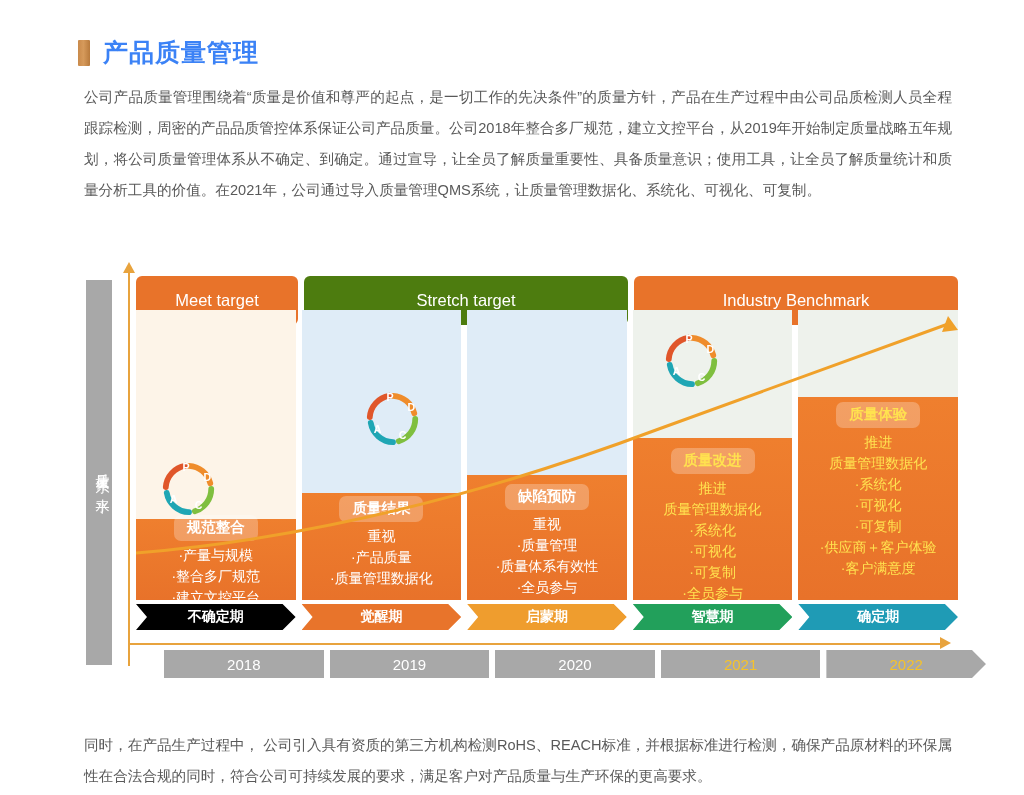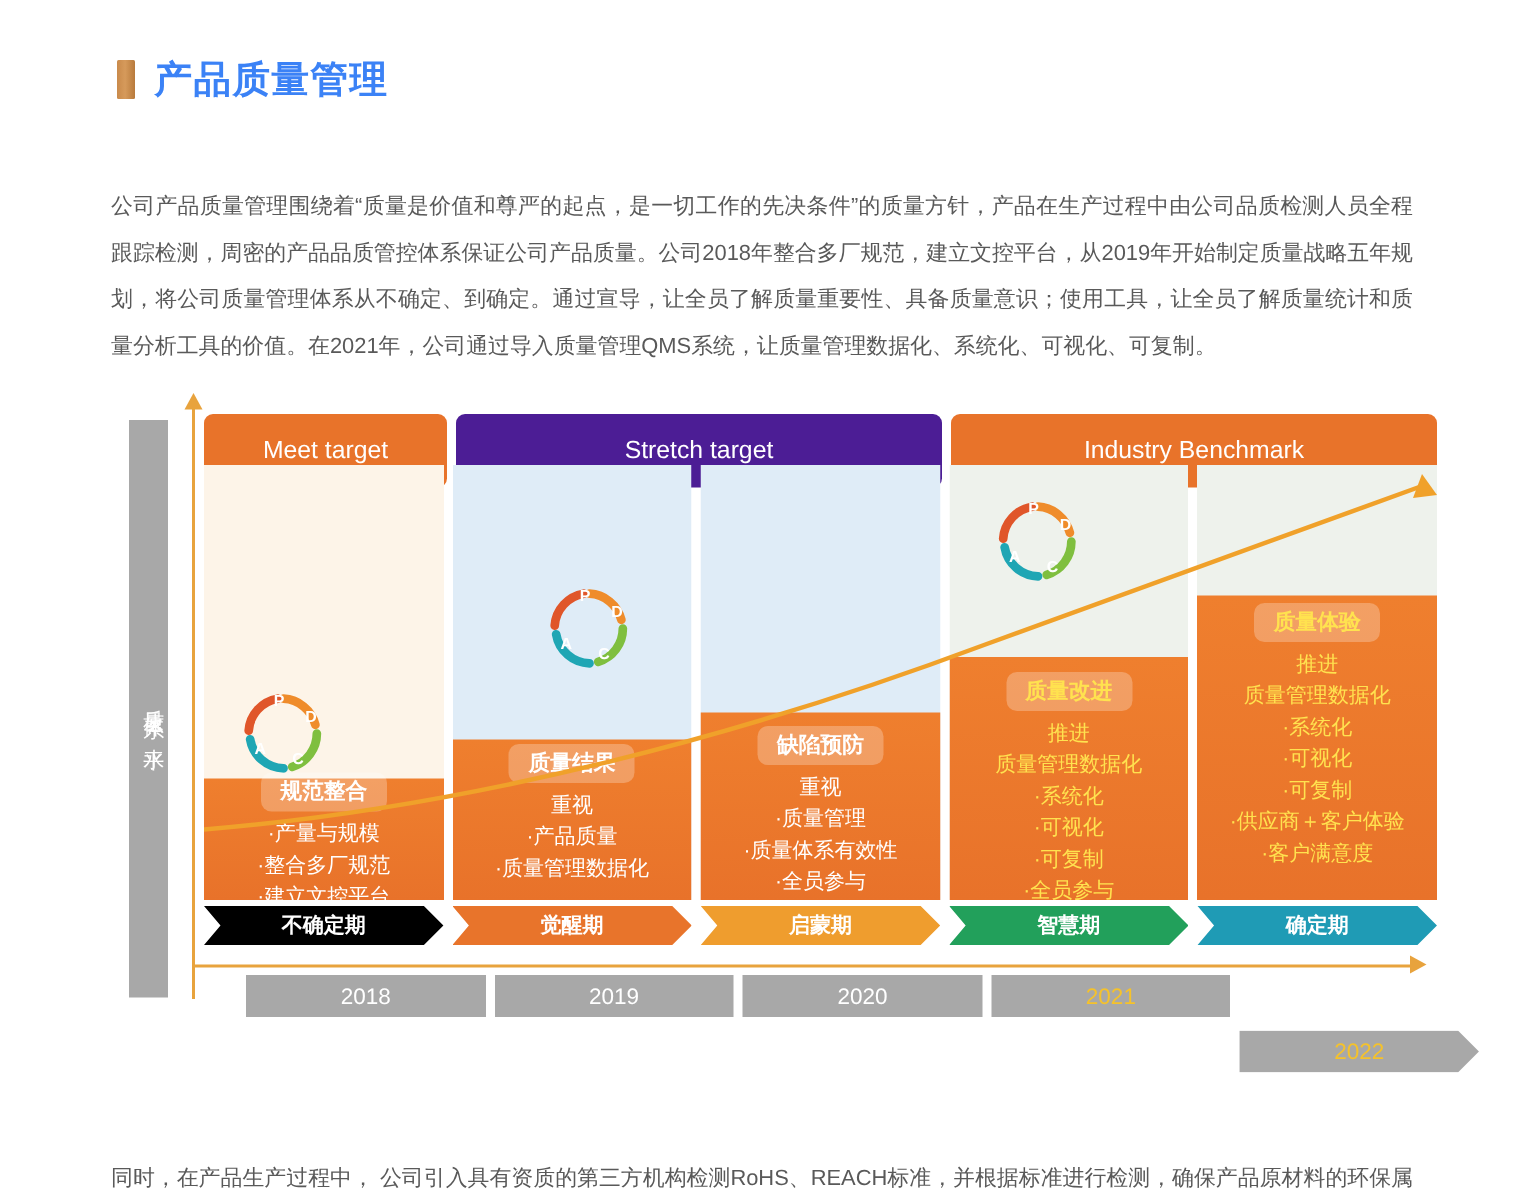--- a/index.html
+++ b/index.html
@@ -20,24 +20,23 @@
     width:12px;height:26px;
     background:linear-gradient(90deg,#c98a4b 0%,#d69a5b 45%,#b87a3c 100%);
     border-radius:1px;
   }
   #section-title .txt{
     font-size:25px;font-weight:bold;color:#3b82f6;letter-spacing:1px;
   }
 
   
   .para{
-    position:absolute;left:74px;width:868px;
+    position:absolute;left:84px;width:868px;
     font-size:14.6px;line-height:31px;color:#595959;
     text-align:justify;
-    margin-top:41px;
   }
   #para-top{top:82px;}
   #para-bottom{top:730px;}
 
   
   #chart{
     position:absolute;left:78px;top:262px;width:880px;height:430px;
   }
 
   
@@ -168,21 +167,21 @@
 
   <div id="y-axis"></div>
   <div id="y-axis-arrow"></div>
   <div id="x-axis"></div>
   <div id="x-axis-arrow"></div>
 
   <div id="group-bar">
       <div class="group-cap" style="flex: 1 1 0%; background: rgb(232, 115, 42);">
         <span>Meet target</span>
       </div>
-      <div class="group-cap" style="flex: 2 1 0%; background: #4c1d95;">
+      <div class="group-cap" style="flex: 2 1 0%; background: #4d7c0f;">
         <span>Stretch target</span>
       </div>
       <div class="group-cap" style="flex: 2 1 0%; background: rgb(232, 115, 42);">
         <span>Industry Benchmark</span>
       </div>
     </div>
 
   <div id="cols">
       <div class="col" style="flex: 1 1 0%;">
         <div class="col-bg" style="background: rgb(253, 244, 232);"></div>
@@ -271,19 +270,19 @@
       </div>
       <div class="year" style="flex: 1 1 0%;">
         <span>2019</span>
       </div>
       <div class="year" style="flex: 1 1 0%;">
         <span>2020</span>
       </div>
       <div class="year" style="flex: 1 1 0%;">
         <span class="hl">2021</span>
       </div>
-      <div class="year last" style="flex: 1 1 0%; margin-top: 37px;">
+      <div class="year last" style="flex: 1 1 0%;">
         <span class="hl">2022</span>
       </div>
     </div>
 </div>
 
 <div class="para" id="para-bottom">同时，在产品生产过程中，  公司引入具有资质的第三方机构检测RoHS、REACH标准，并根据标准进行检测，确保产品原材料的环保属性在合法合规的同时，符合公司可持续发展的要求，满足客户对产品质量与生产环保的更高要求。</div>
 
 </body></html>

